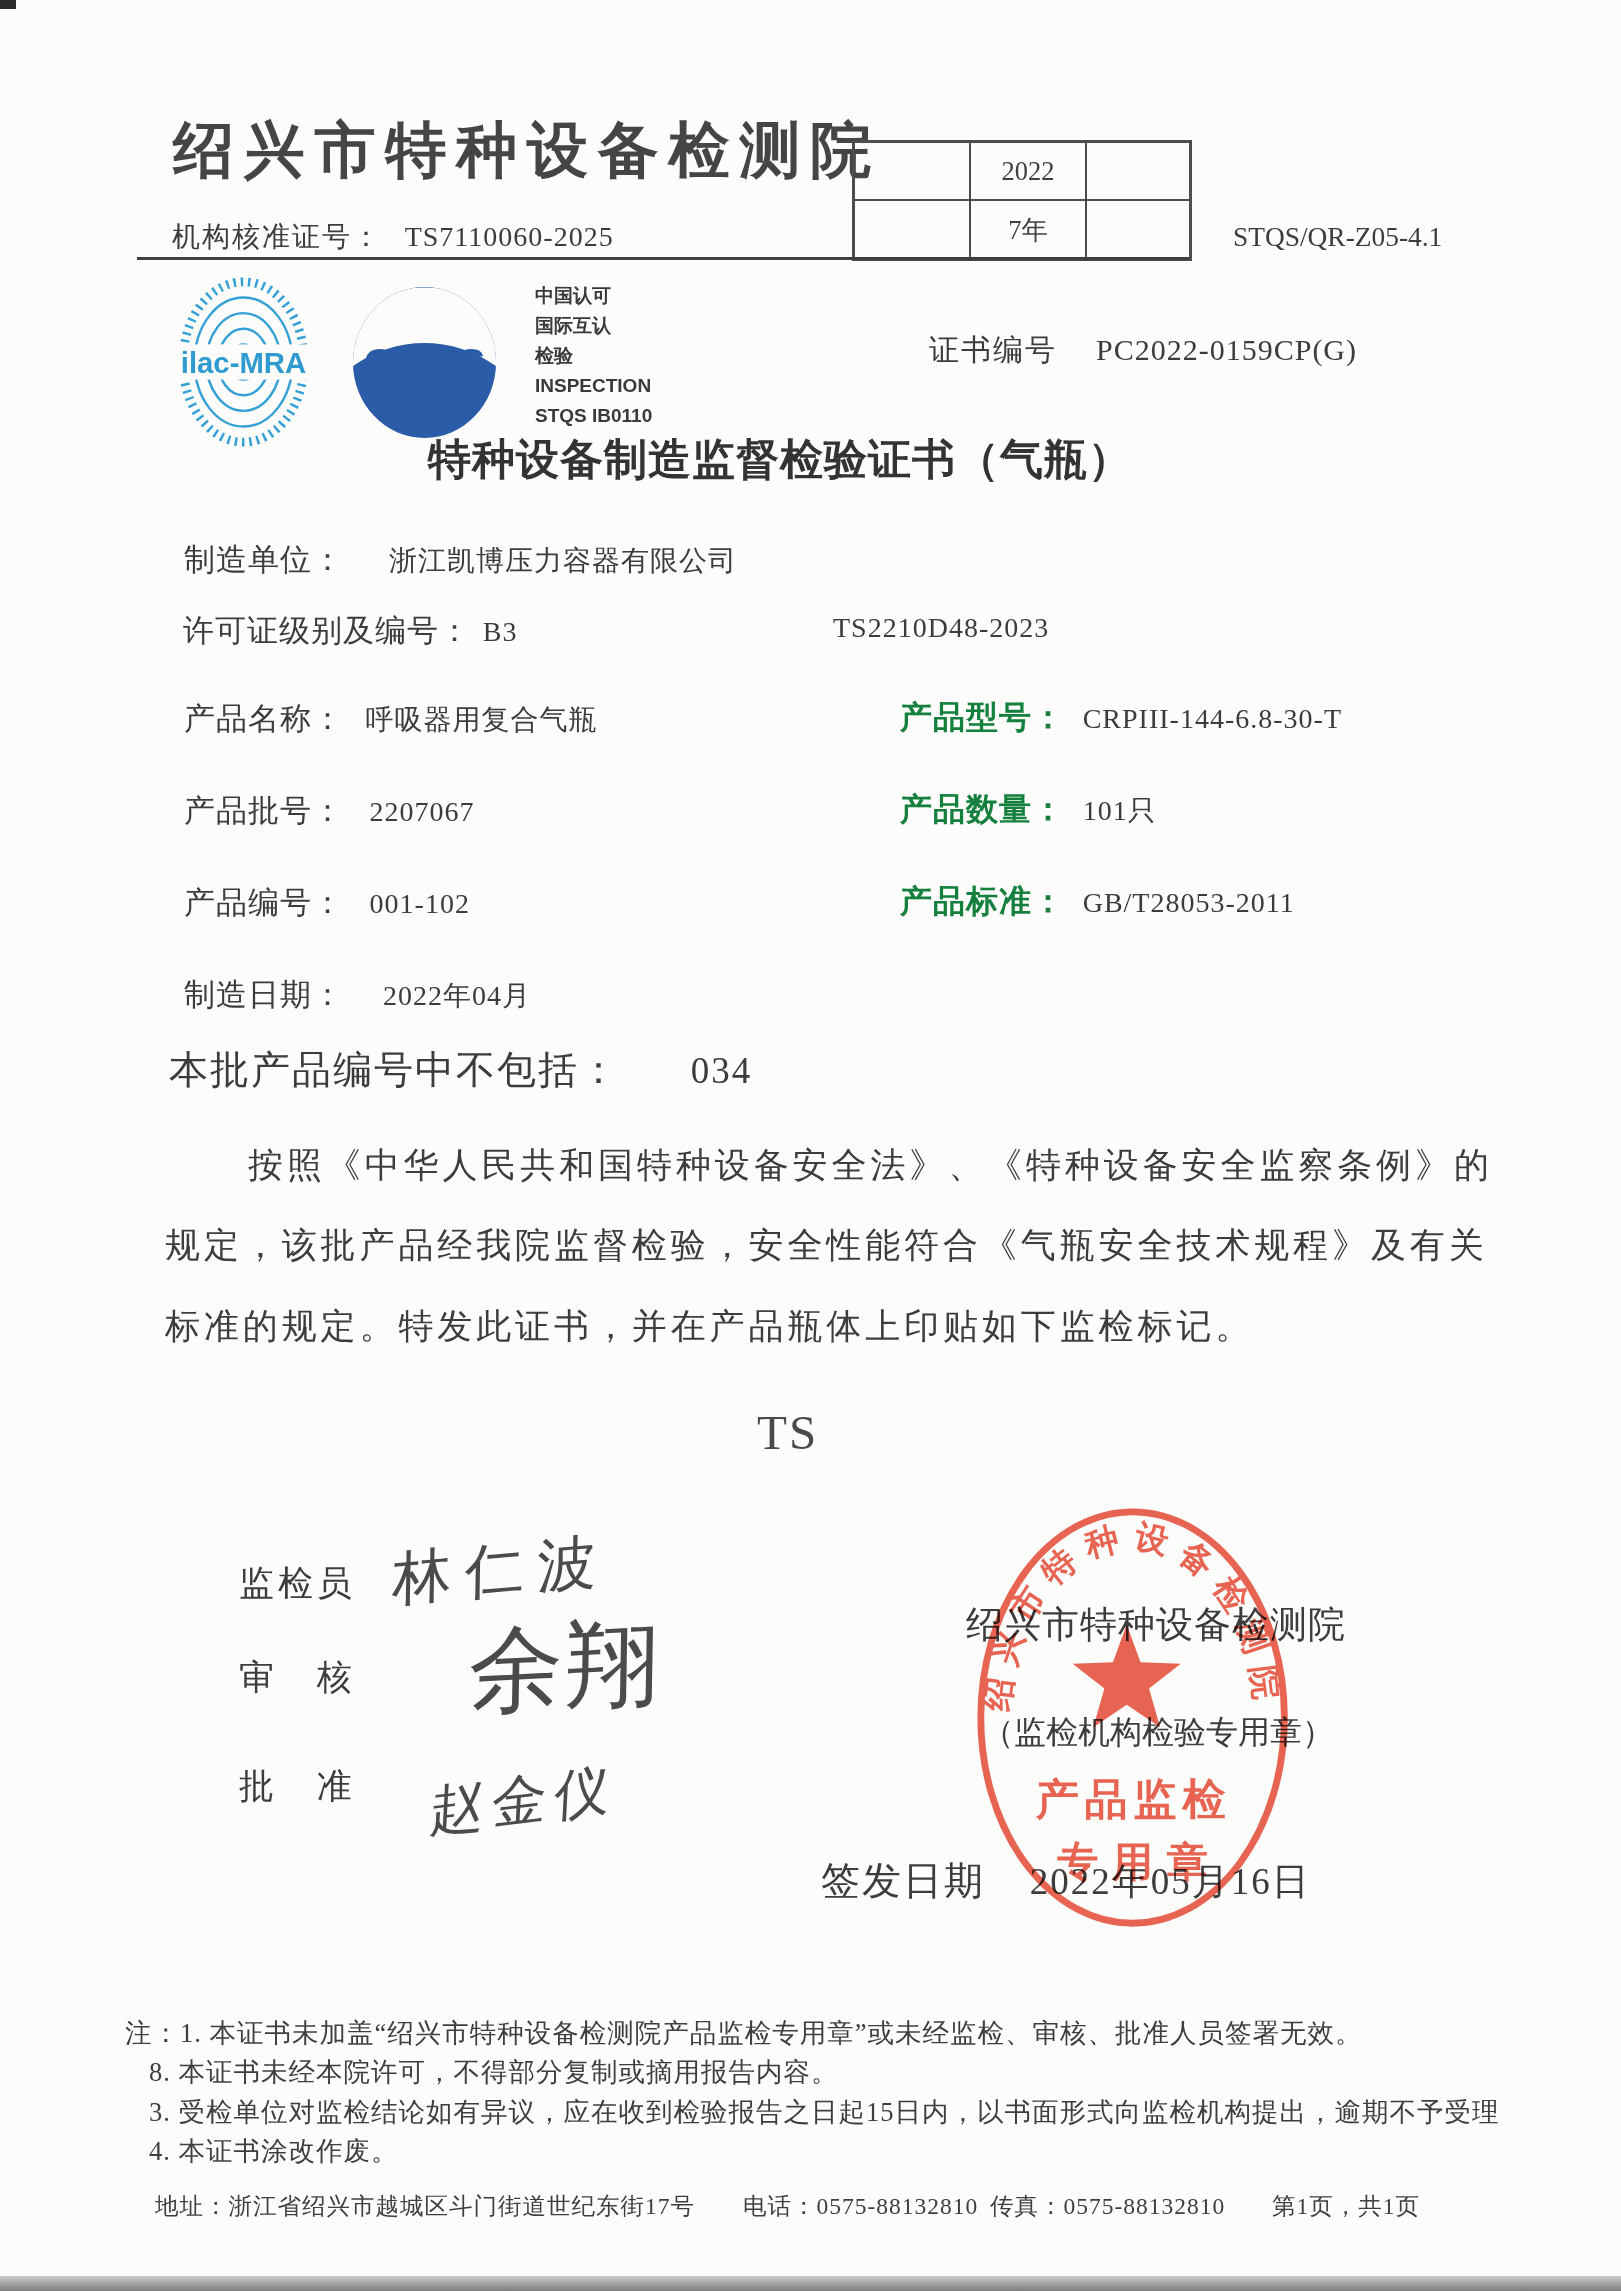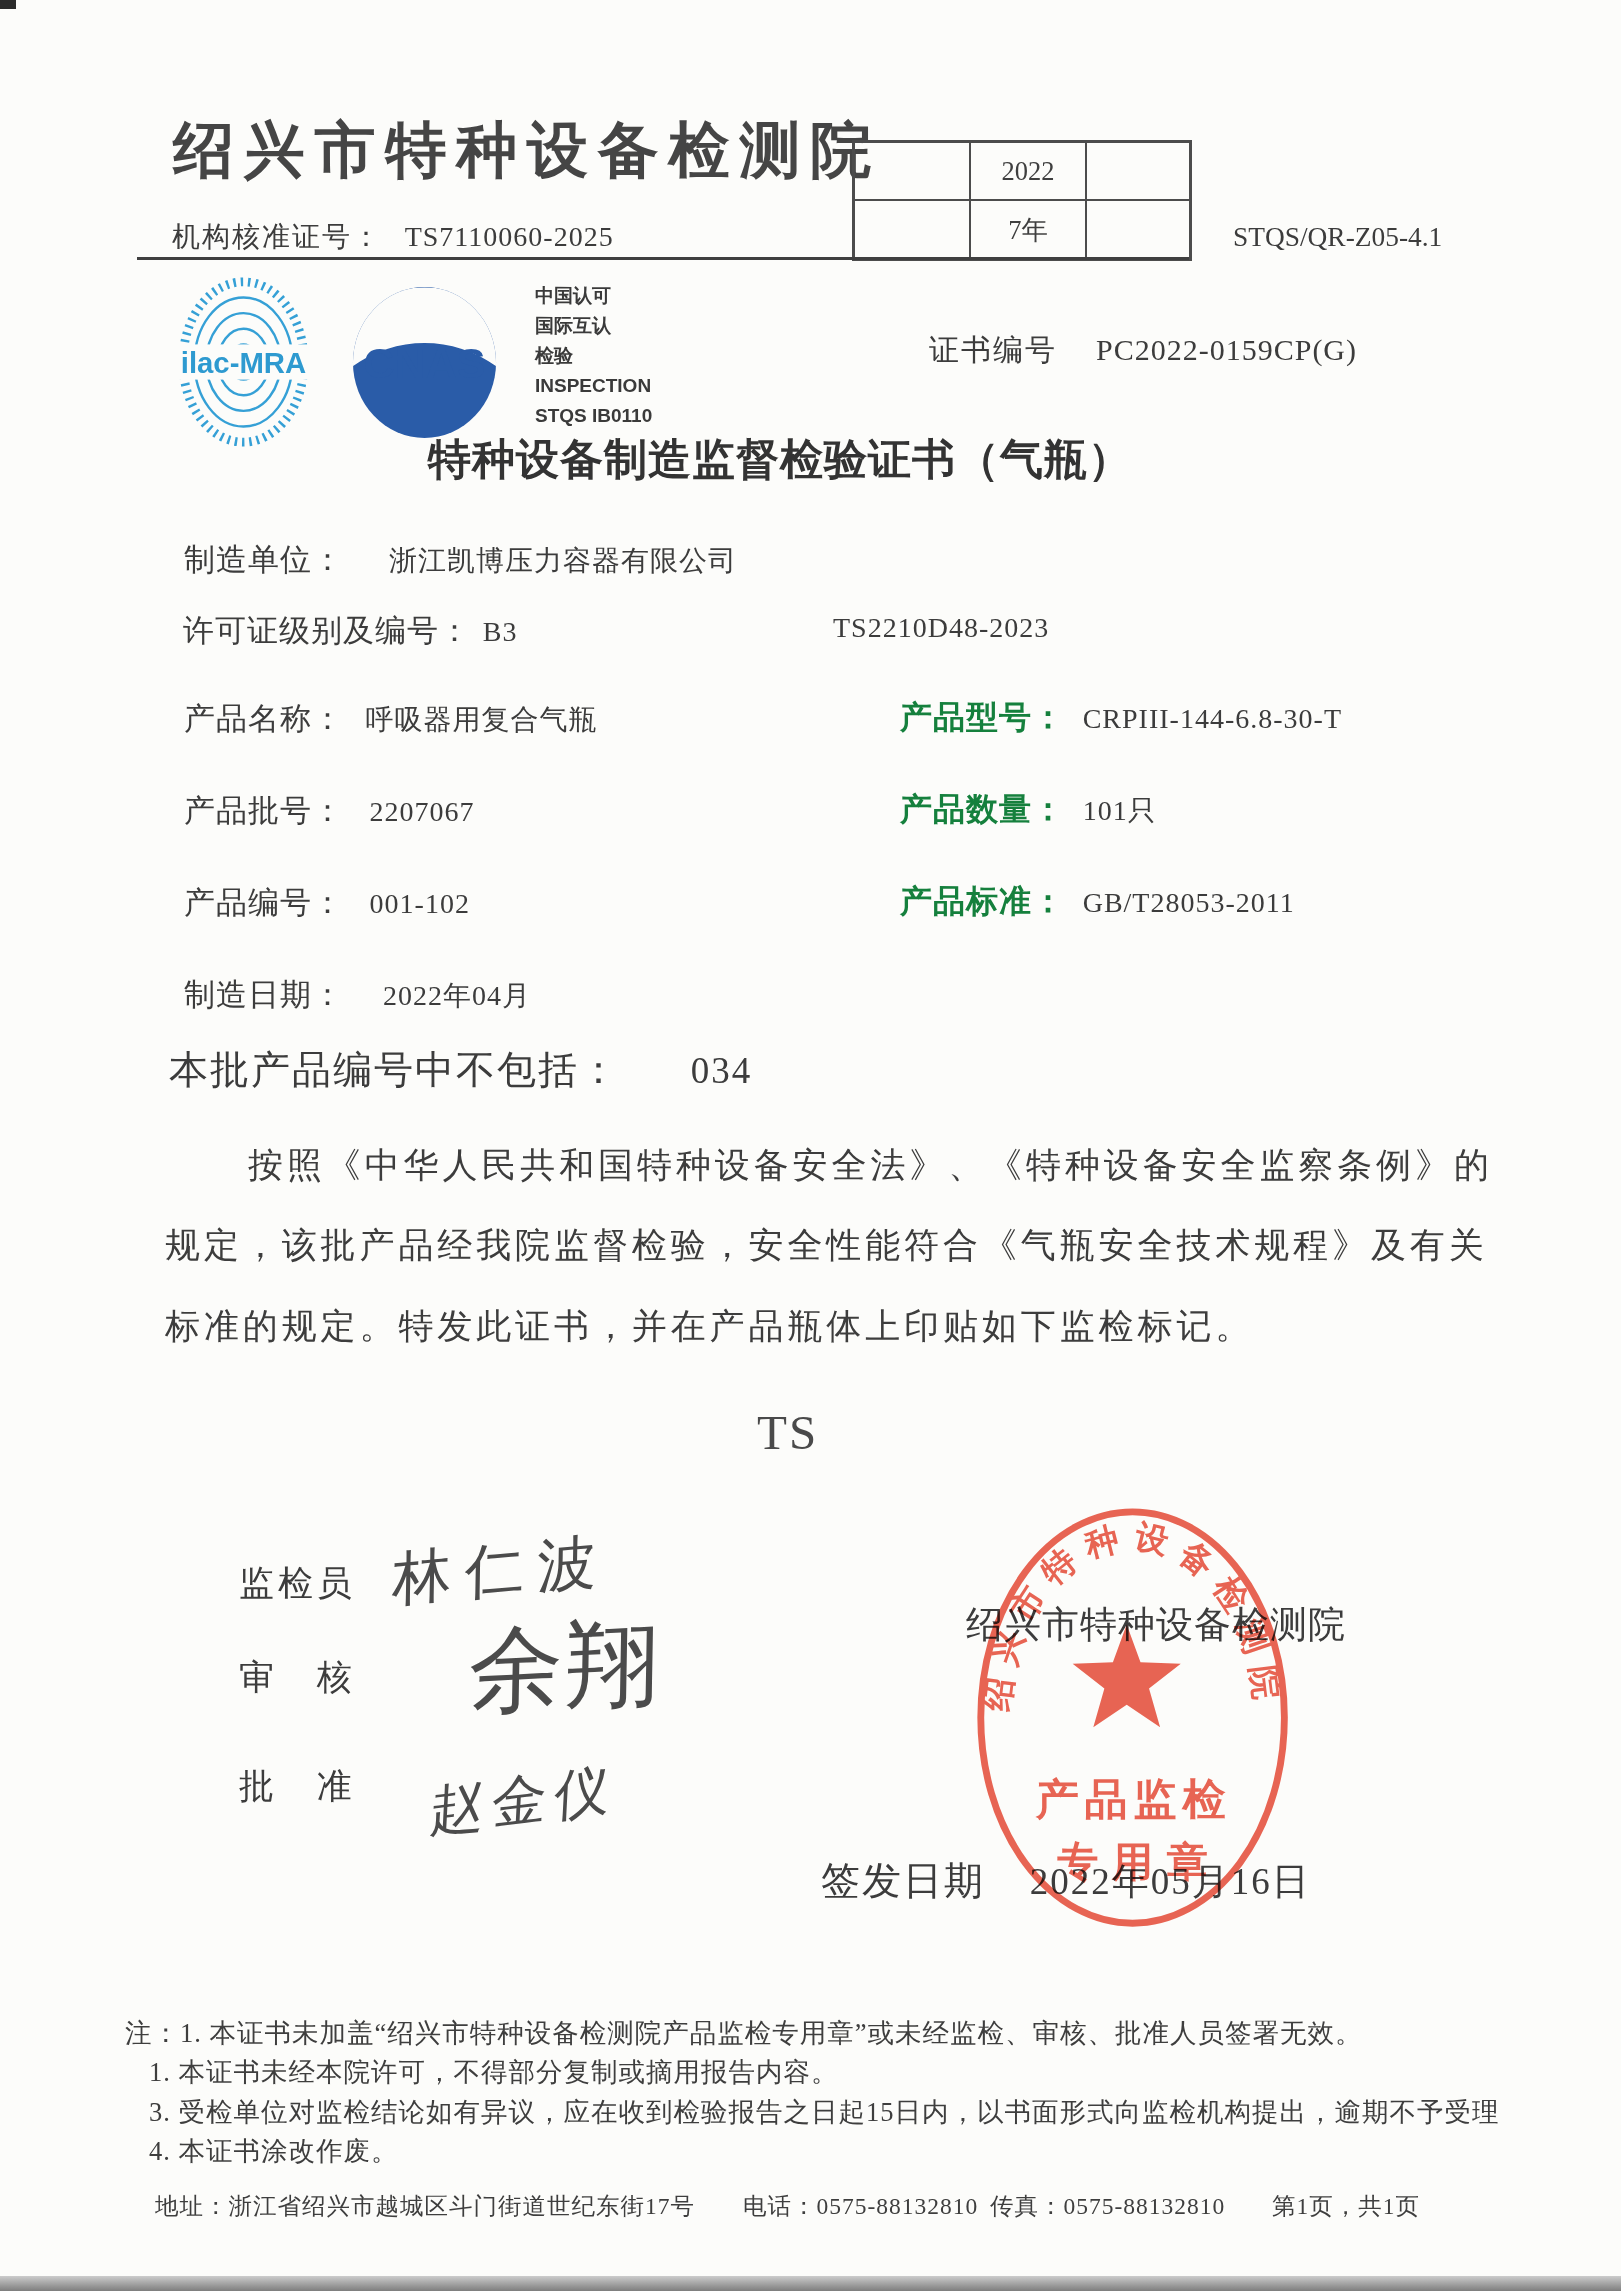--- a/index.html
+++ b/index.html
@@ -178,38 +178,39 @@
 
   <div class="abs signoff-label" style="left:239px; top:1560px;">监检员</div>
   <div class="abs signoff-label" style="left:239px; top:1654px;">审　核</div>
   <div class="abs signoff-label" style="left:239px; top:1763px;text-align:right;">批　准</div>
 
   <div class="abs sig sig1" style="left:392px; top:1531px;">林仁波</div>
   <div class="abs sig sig2" style="left:469px; top:1604px;">余翔</div>
   <div class="abs sig sig3" style="left:429px; top:1764px;">赵金仪</div>
 
   <div class="abs inst-line" style="left:966px; top:1600px;">绍兴市特种设备检测院</div>
+  <div class="abs seal-note" style="left:982px; top:1711px;">（监检机构检验专用章）</div>
   <div class="abs issue" style="left:821px; top:1854px;">
     <span>签发日期</span>
     <span style="margin-left:33px; font-size:37px;">2022年05月16日</span>
   </div>
 
   <svg class="stamp-svg" width="333" height="436" viewBox="0 0 340 445">
     <ellipse cx="166" cy="220" rx="155" ry="210" fill="none" stroke-width="7" style="stroke:var(--stamp-color,#e8503c)"></ellipse>
     <path id="arcpath" d="M 52 293 A 126 172 0 1 1 280 293" fill="none"></path>
     <text font-size="34" letter-spacing="12" style="fill:var(--stamp-color,#e8503c)" font-family="Liberation Sans, DejaVu Sans, sans-serif" font-weight="bold">
       <textPath href="#arcpath" startOffset="50%" text-anchor="middle">绍兴市特种设备检测院</textPath>
     </text>
     <polygon points="160,125 174.1,163.6 215.2,165.1 182.8,190.4 194.1,229.9 160,207 125.9,229.9 137.2,190.4 104.8,165.1 145.9,163.6" style="fill:var(--stamp-color,#e8503c)"></polygon>
     <text x="167" y="318" text-anchor="middle" font-size="44" font-weight="bold" letter-spacing="6" font-family="Liberation Sans, DejaVu Sans, sans-serif" style="fill:var(--stamp-color,#e8503c)">产品监检</text>
     <text x="173" y="382" text-anchor="middle" font-size="42" font-weight="bold" letter-spacing="14" font-family="Liberation Sans, DejaVu Sans, sans-serif" style="fill:var(--stamp-color,#e8503c)">专用章</text>
   </svg>
 
   <div class="abs note" style="left:125px; top:2015px;">注：1. 本证书未加盖“绍兴市特种设备检测院产品监检专用章”或未经监检、审核、批准人员签署无效。</div>
-  <div class="abs note" style="left:149px; top:2054px;">1. 本证书未经本院许可，不得部分复制或摘用报告内容。</div>
+  <div class="abs note" style="left:149px; top:2054px;">8. 本证书未经本院许可，不得部分复制或摘用报告内容。</div>
   <div class="abs note" style="left:149px; top:2094px;">3. 受检单位对监检结论如有异议，应在收到检验报告之日起15日内，以书面形式向监检机构提出，逾期不予受理</div>
   <div class="abs note" style="left:149px; top:2133px;">4. 本证书涂改作废。</div>
 
   <div class="abs footer-seg" style="left:155px; top:2190px;">
     <span>地址：</span><span>浙江省绍兴市越城区斗门街道世纪东街17号</span>
   </div>
   <div class="abs footer-seg" style="left:743px; top:2190px;">
     <span>电话：</span><span>0575-88132810</span>
   </div>
   <div class="abs footer-seg" style="left:990px; top:2190px;">

